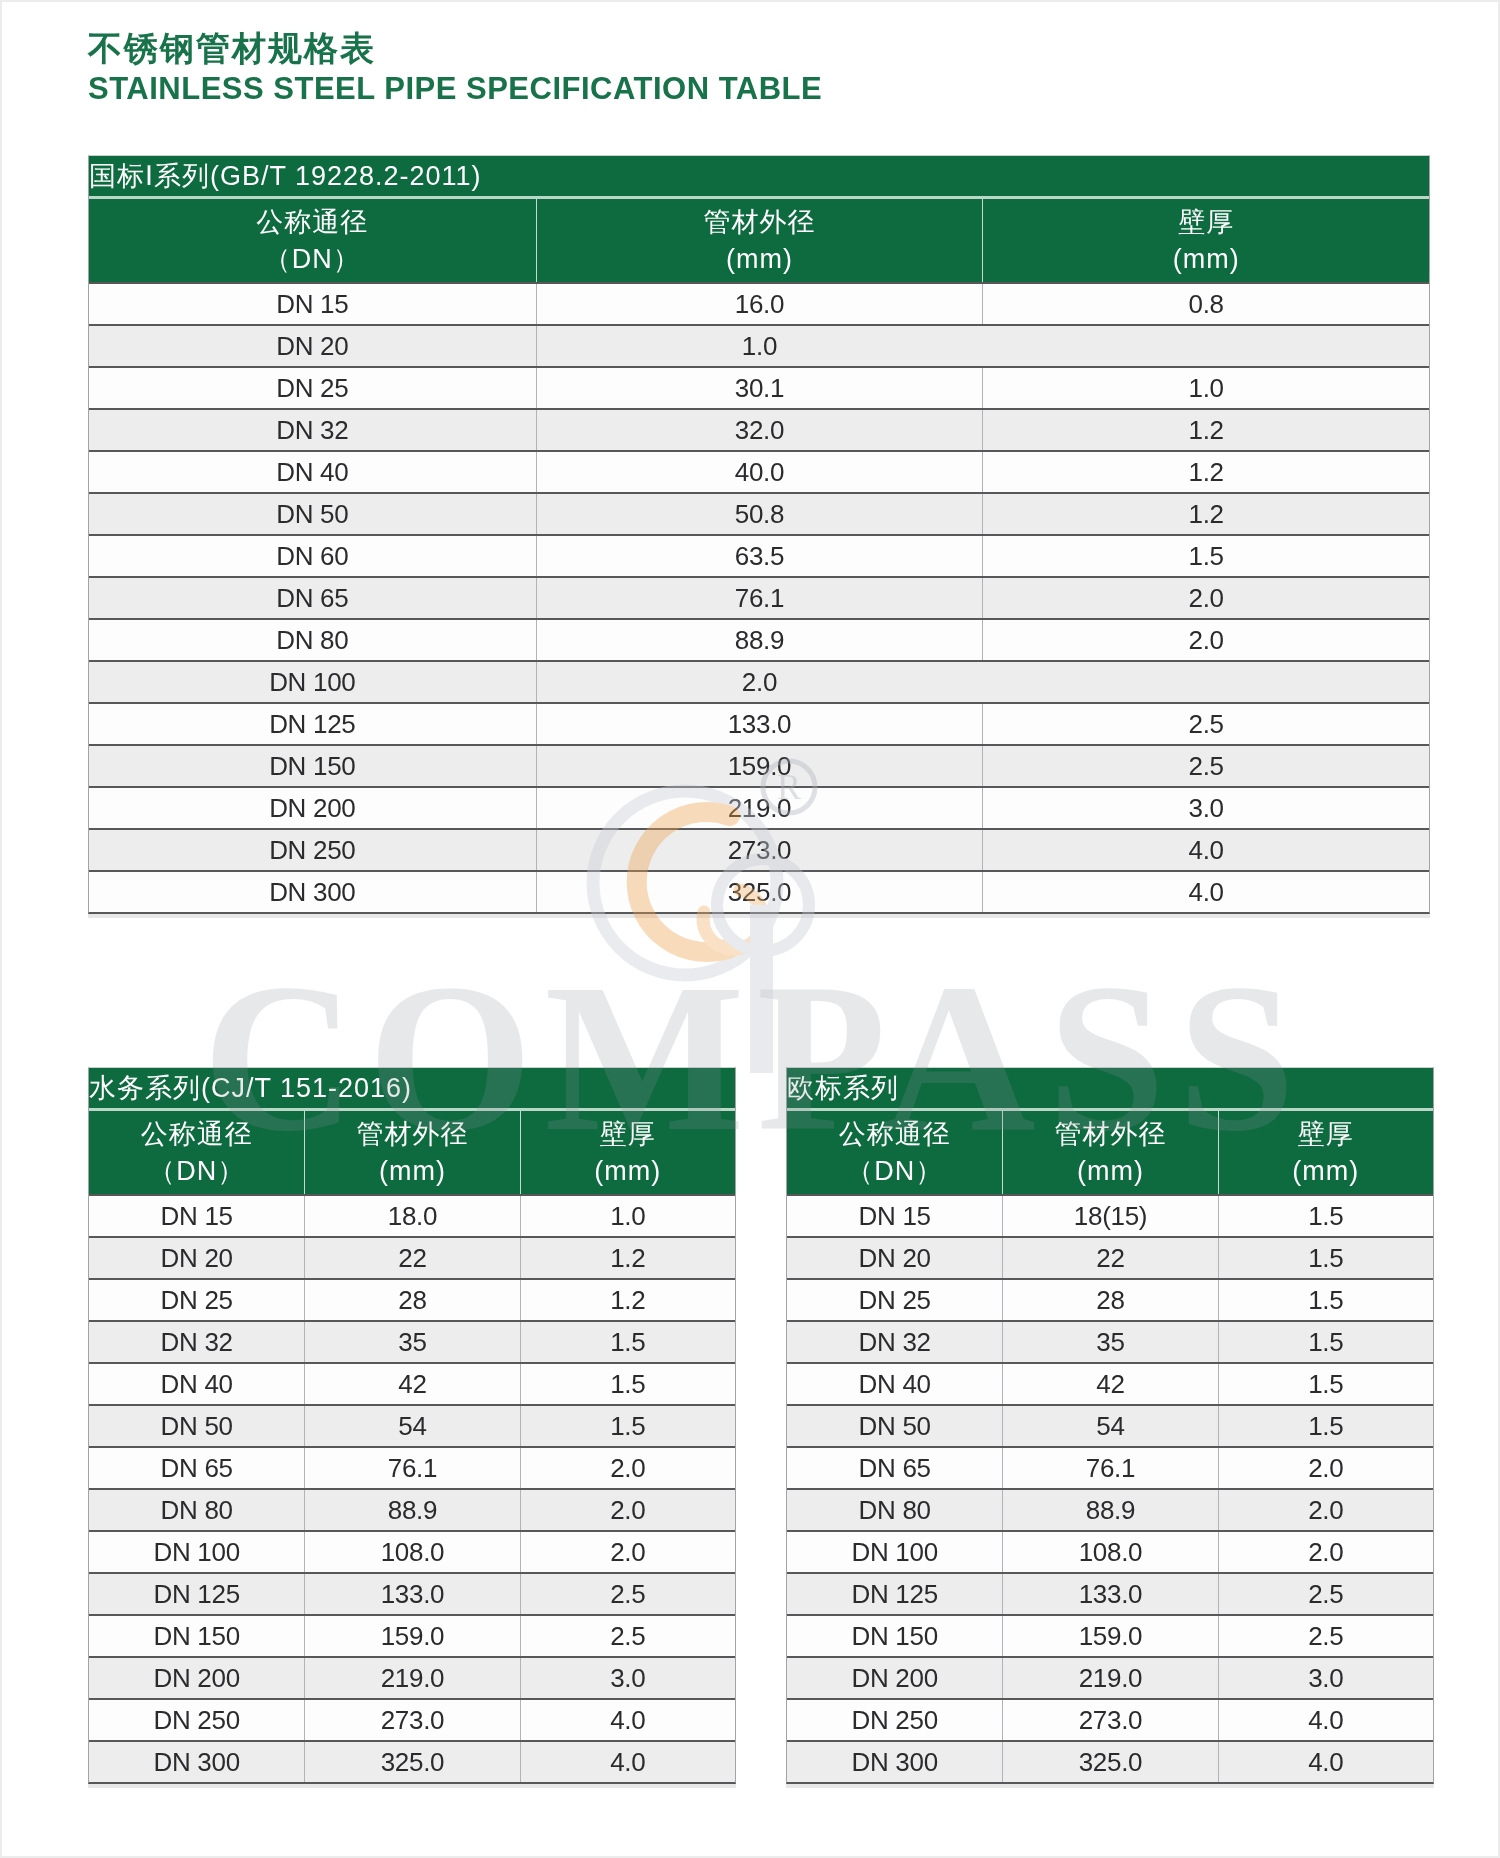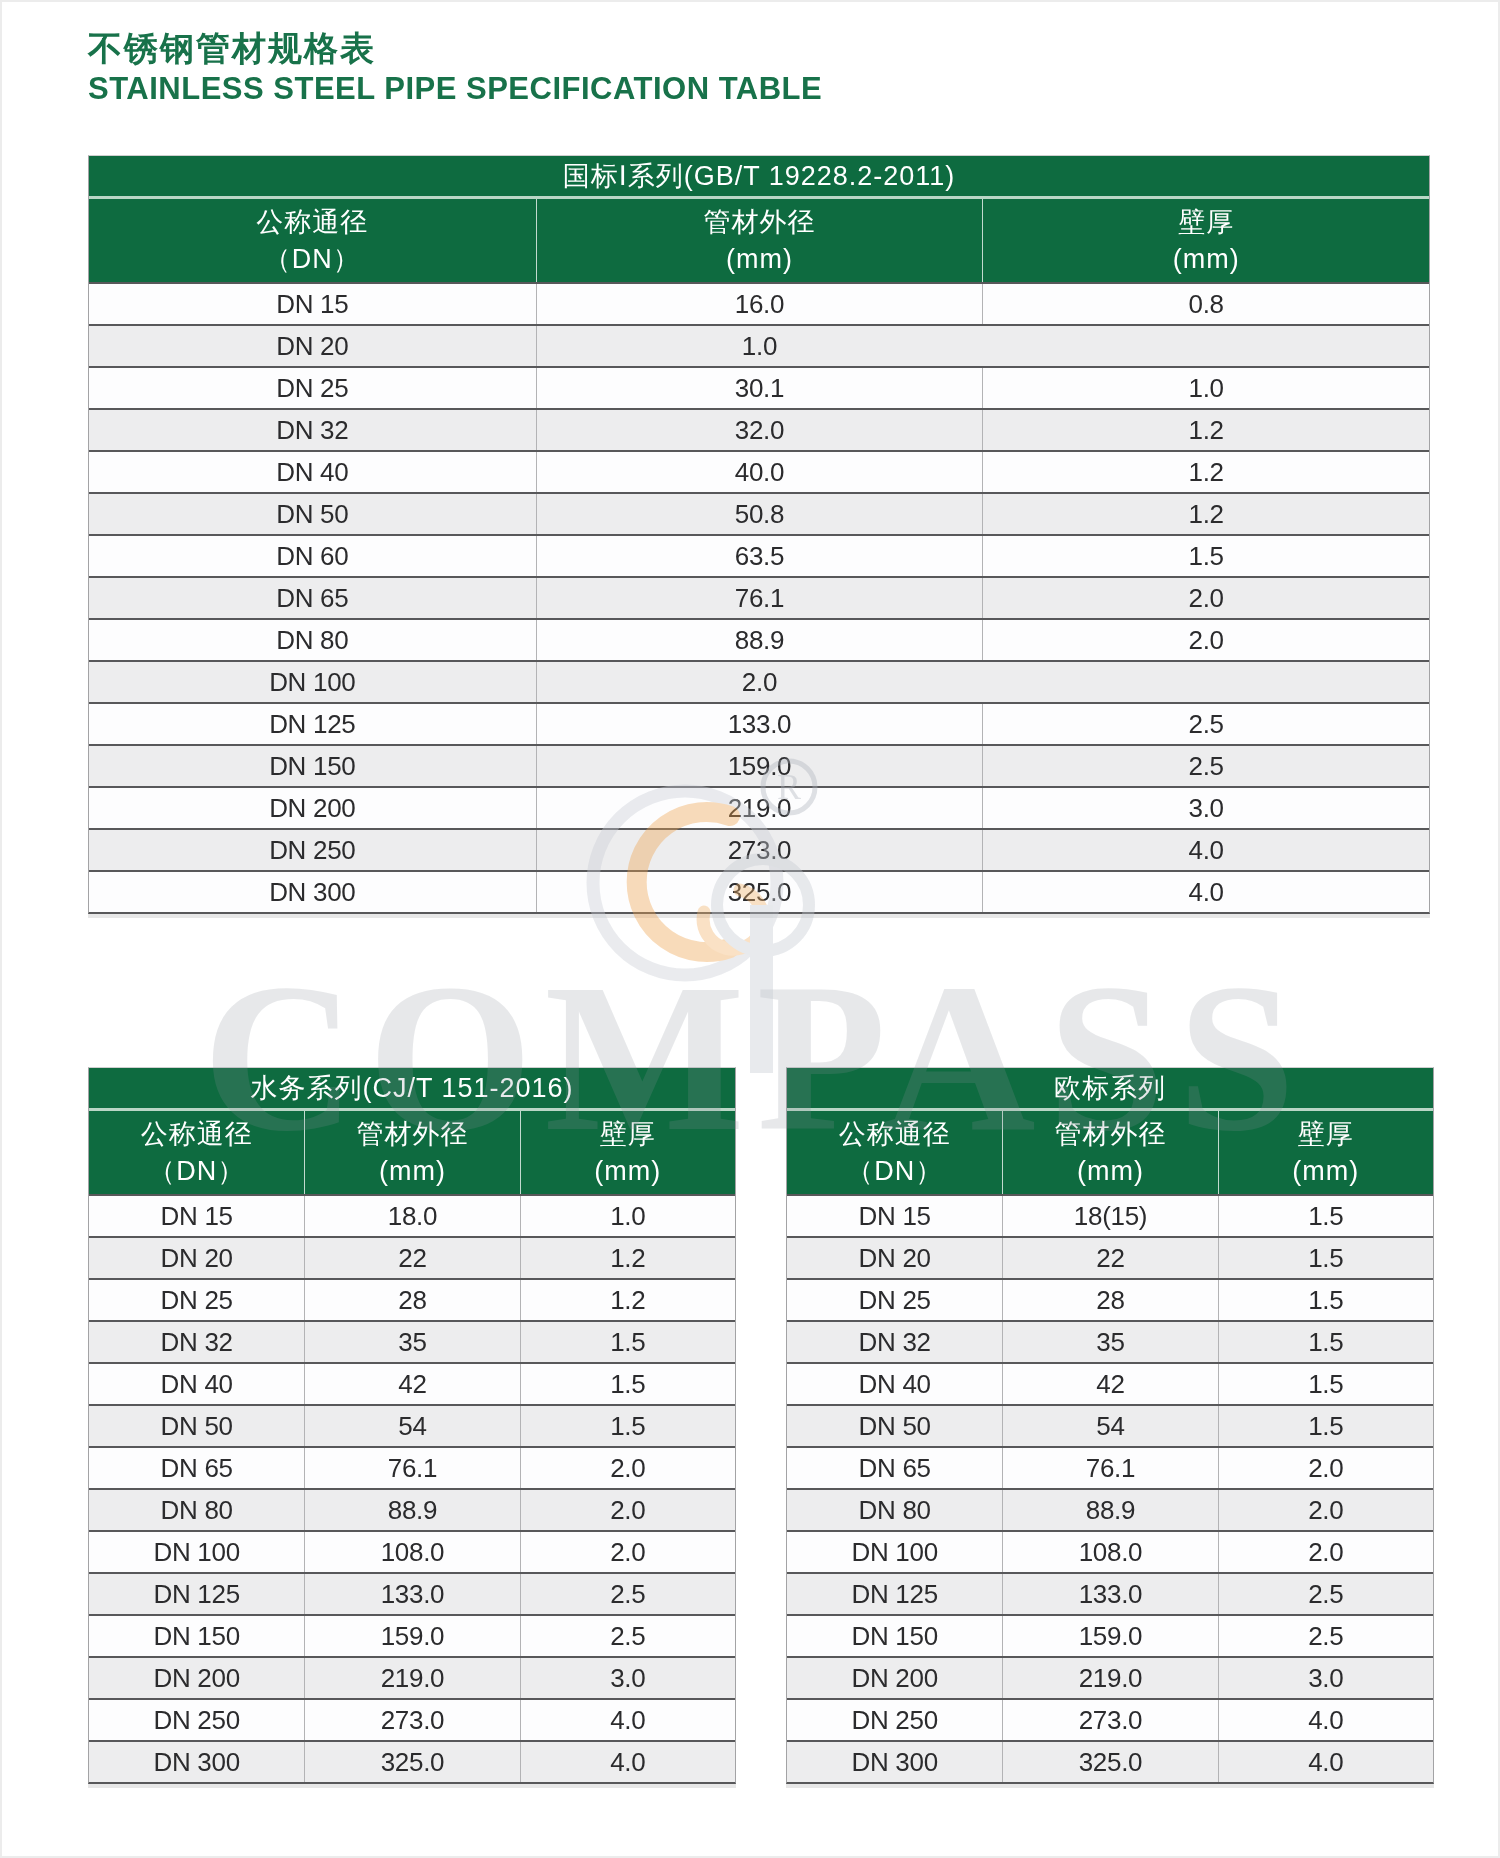--- a/index.html
+++ b/index.html
@@ -32,21 +32,21 @@
     border-left:1px solid #a3a3a5;border-right:1px solid #a3a3a5;
     border-top:1px solid #cfcfcf;border-bottom:2px solid var(--line-dark);
     box-shadow:0 4px 0 rgba(120,120,120,.18);
   }
   .tbl-main {left:88px;top:155px;width:1340px;}
   .tbl-water{left:88px;top:1067px;width:646px;}
   .tbl-euro {left:786px;top:1067px;width:646px;}
 
   .t-title{
     height:40px;line-height:40px;background:var(--green);color:#fff;
-    text-align:center;font-size:27px;letter-spacing:1px;
+    font-size:27px;letter-spacing:1px;
     border-bottom:3px solid var(--head-sep);
   }
   .t-head{
     display:grid;grid-template-columns:1fr 1fr 1fr;
     background:var(--green);color:#fff;height:83px;
   }
   .t-hcell{
     display:flex;flex-direction:column;justify-content:center;align-items:center;
     font-size:27px;line-height:37px;letter-spacing:1px;
     border-left:1px solid rgba(255,255,255,.75);

